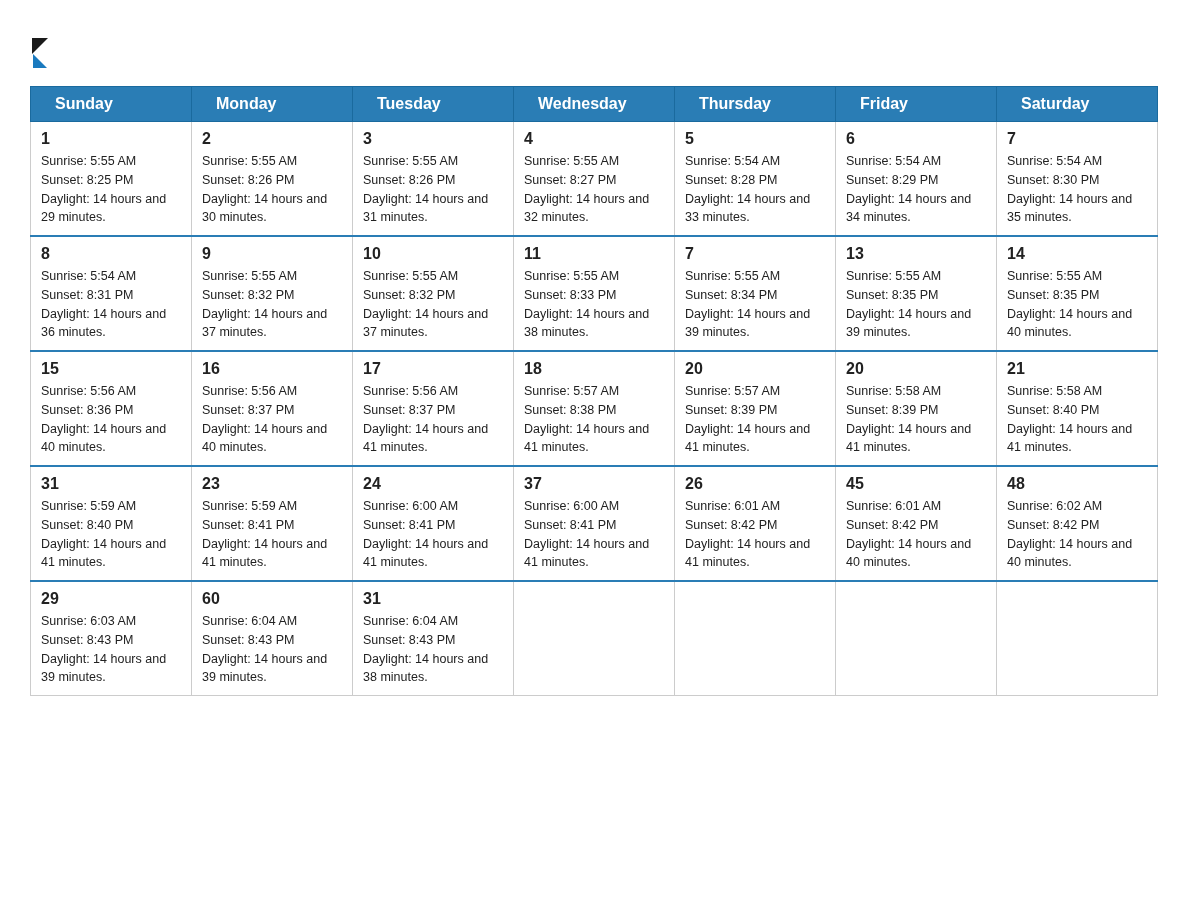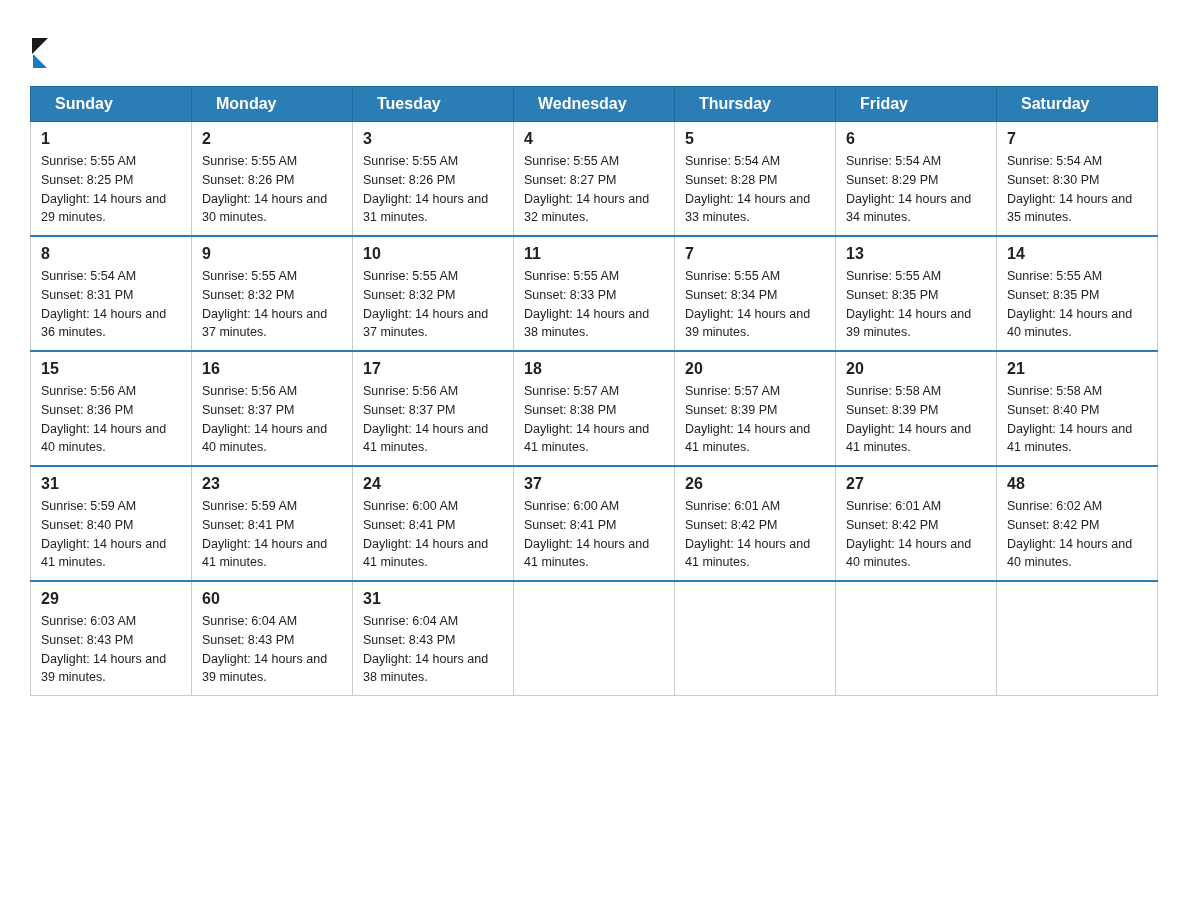--- a/index.html
+++ b/index.html
@@ -239,21 +239,21 @@
       </td>
         <td>
         <span class="day-num">37</span>
         <span class="day-info">Sunrise: 6:00 AM<br>Sunset: 8:41 PM<br>Daylight: 14 hours and 41 minutes.</span>
       </td>
         <td>
         <span class="day-num">26</span>
         <span class="day-info">Sunrise: 6:01 AM<br>Sunset: 8:42 PM<br>Daylight: 14 hours and 41 minutes.</span>
       </td>
         <td>
-        <span class="day-num">27</span>
+        <span class="day-num">45</span>
         <span class="day-info">Sunrise: 6:01 AM<br>Sunset: 8:42 PM<br>Daylight: 14 hours and 40 minutes.</span>
       </td>
         <td>
         <span class="day-num">48</span>
         <span class="day-info">Sunrise: 6:02 AM<br>Sunset: 8:42 PM<br>Daylight: 14 hours and 40 minutes.</span>
       </td>
       </tr>
       <tr class="row-divider">
         <td>
         <span class="day-num">29</span>

